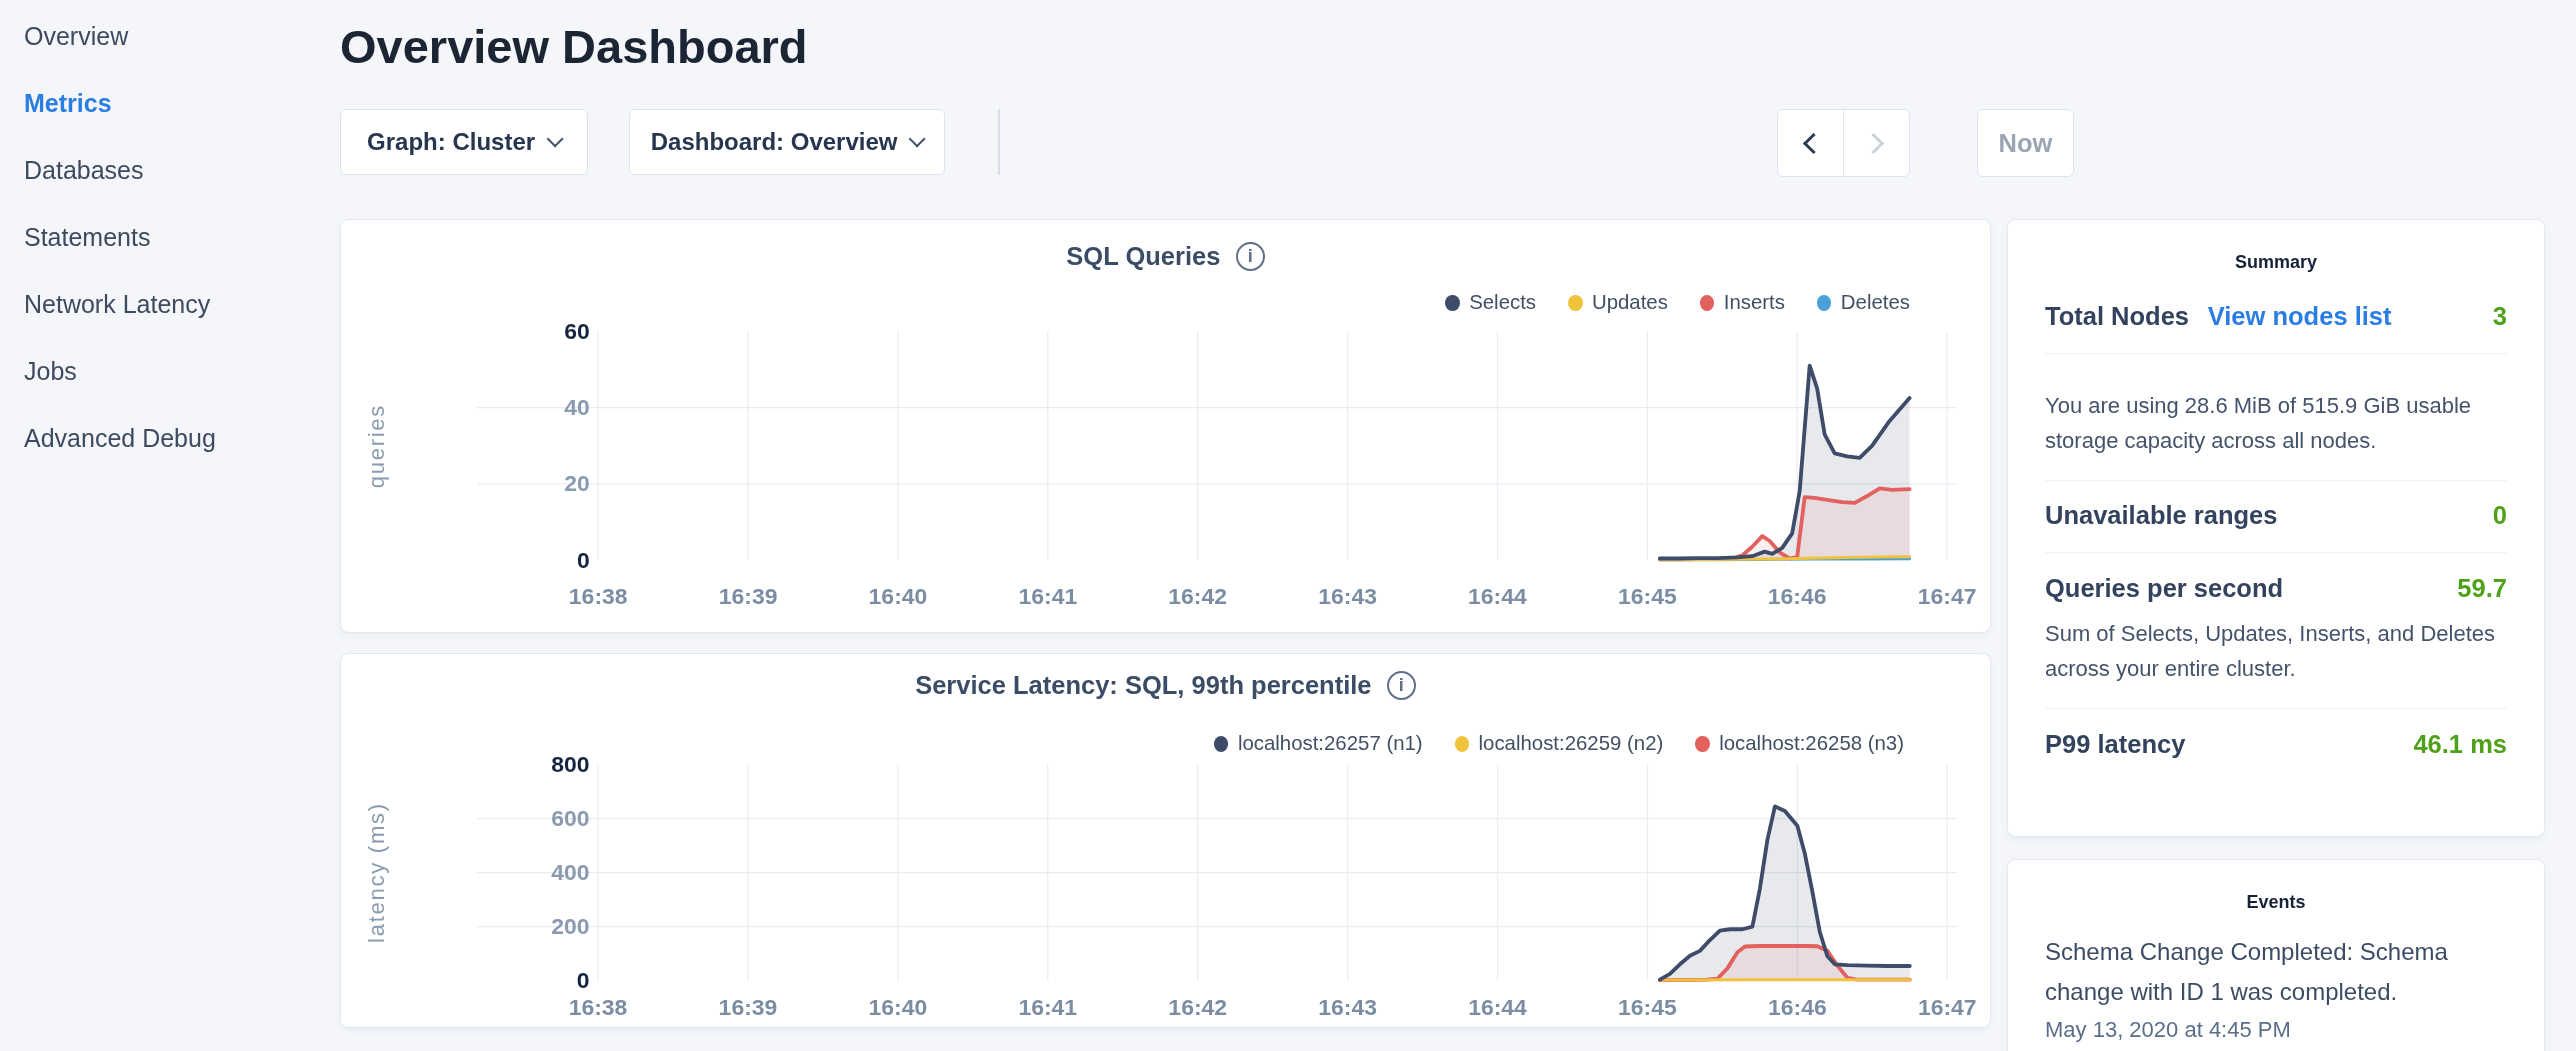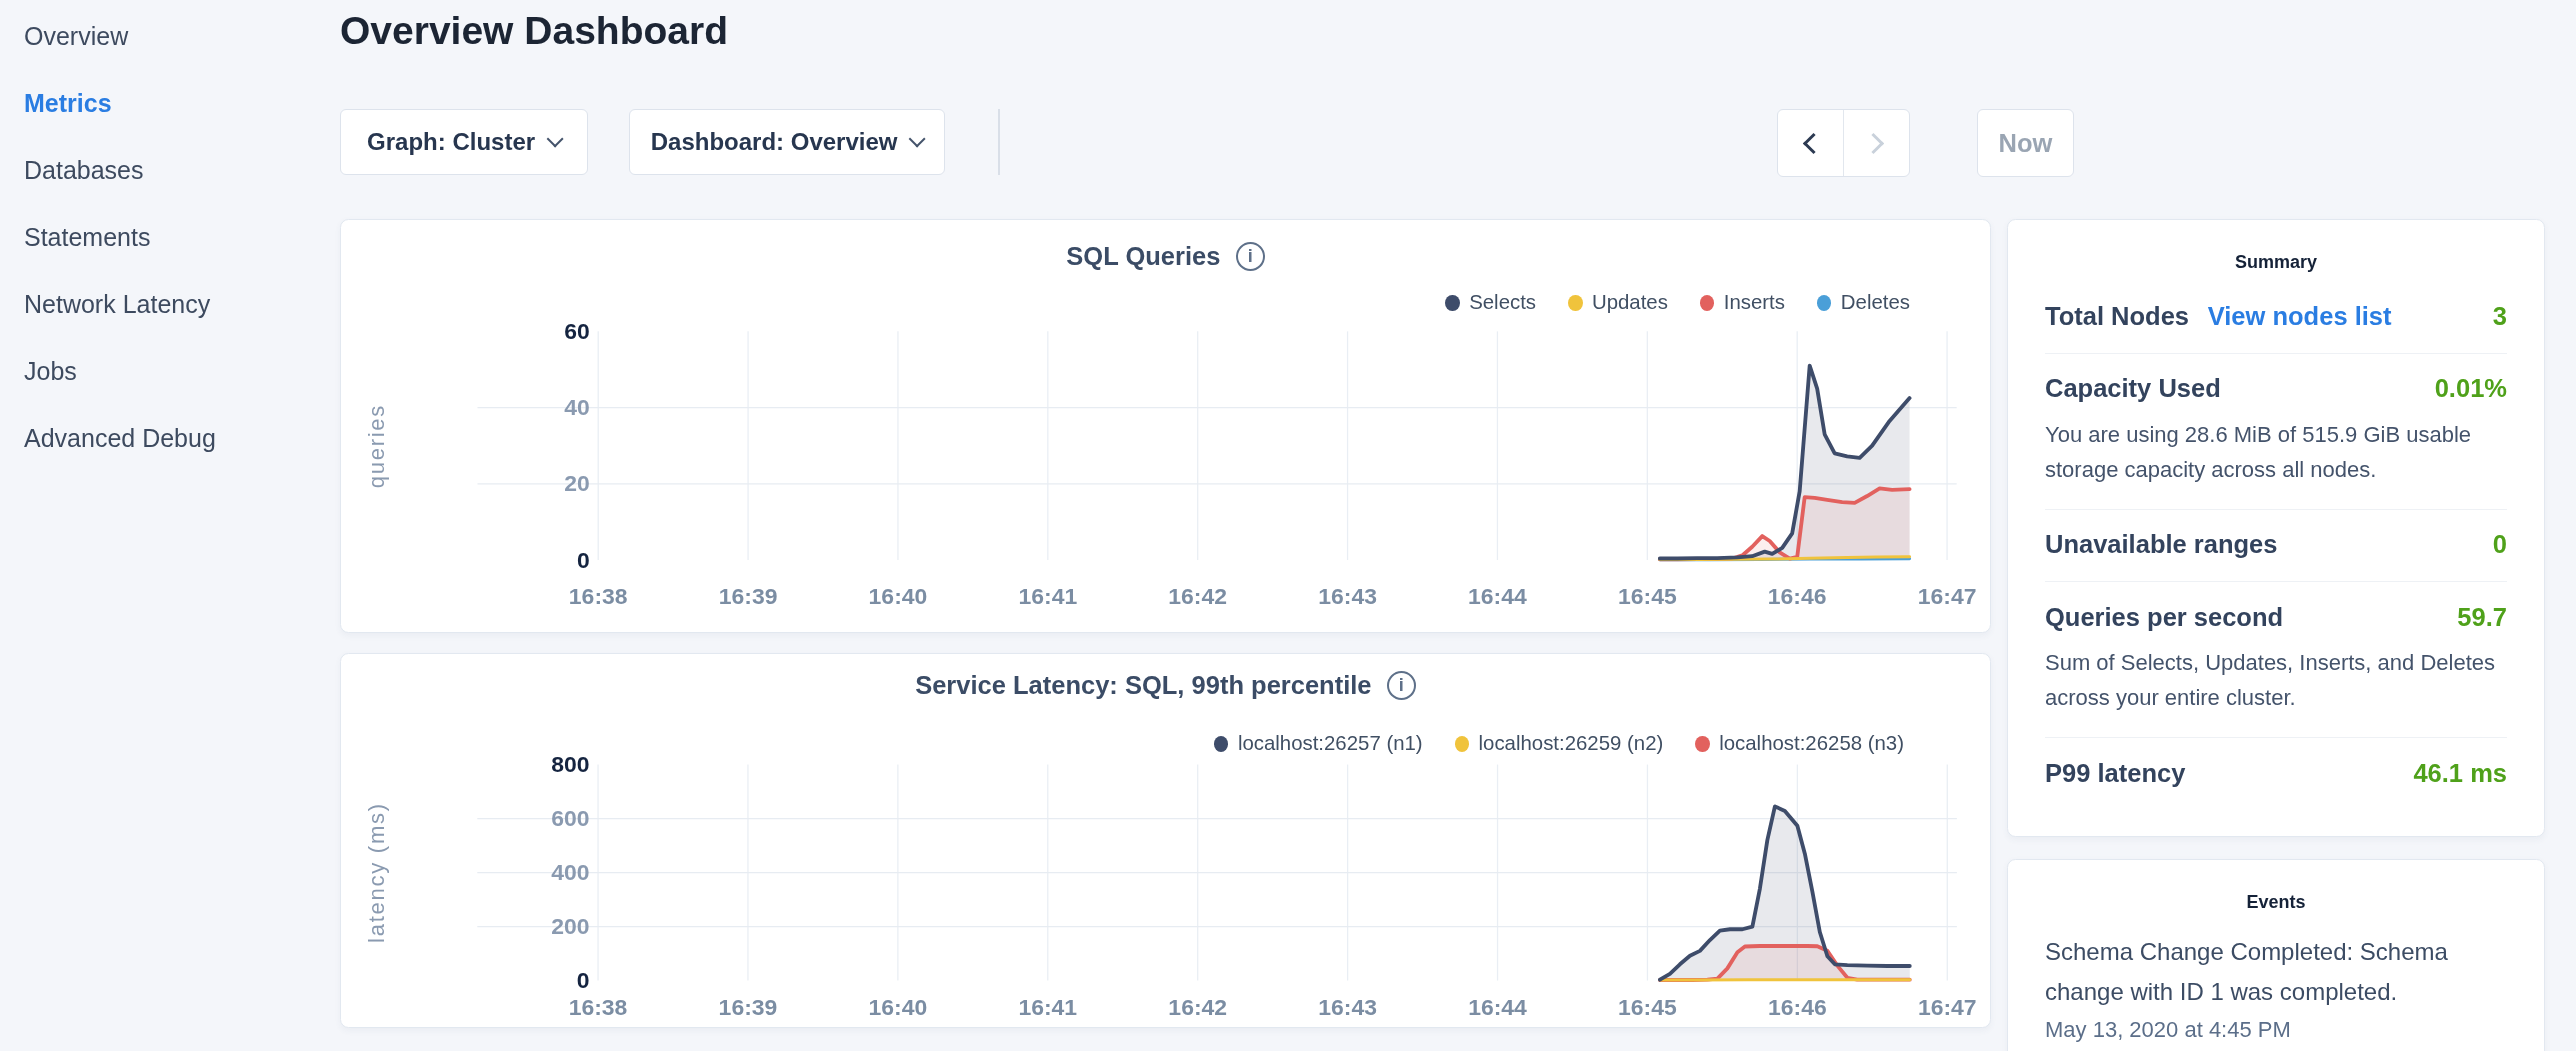--- a/index.html
+++ b/index.html
@@ -3,21 +3,21 @@
 <meta charset="utf-8">
 <style>
   html,body{margin:0;padding:0;background:#f4f6fa;}
   #app{position:relative;width:2576px;height:1051px;overflow:hidden;background:#f4f6fa;
        font-family:"Liberation Sans",sans-serif;color:#394455;}
   
   #sidebar{position:absolute;left:0;top:0;width:323px;height:100%;padding:22px 0 0 24px;box-sizing:border-box;}
   .side-item{font-size:25px;color:#3d4a5f;margin-bottom:38px;cursor:pointer;}
   .side-item.active{color:#2a7de2;font-weight:700;}
   
-  #page-title{position:absolute;left:340px;top:9px;font-size:39px;font-weight:700;color:#1c2534;margin:0;}
+  #page-title{position:absolute;left:340px;top:19px;font-size:47px;font-weight:700;color:#1c2534;margin:0;}
   
   .ctrl{position:absolute;top:109px;height:66px;background:#fff;border:1.7px solid #dde3ec;border-radius:6px;
         box-sizing:border-box;display:flex;align-items:center;justify-content:center;}
   #dd-graph{left:340px;width:248px;}
   #dd-dashboard{left:629px;width:316px;}
   .dd-label{font-size:24px;font-weight:700;color:#27364f;}
   .chev{display:inline-block;width:10.2px;height:10.2px;border-right:2.6px solid #44536b;border-bottom:2.6px solid #44536b;
         transform:rotate(45deg);margin-left:13.6px;margin-top:-6.8px;}
   #vdivider{position:absolute;left:998px;top:109px;width:1.7px;height:66px;background:#d9dfe8;}
   #timepicker{left:1027px;width:726px;height:68px;justify-content:flex-start;padding:0 22px 0 15.3px;}
@@ -233,24 +233,20 @@
 
     <div class="srow">
       <div class="srow-head">
         <span class="srow-label">Total Nodes</span>
         <span class="srow-link">View nodes list</span>
         <span class="srow-value">3</span>
       </div>
     </div>
 
     <div class="srow">
-      <div class="srow-head">
-        <span class="srow-label">Capacity Used</span>
-        <span class="srow-value">0.01%</span>
-      </div>
       <div class="srow-desc">You are using 28.6 MiB of 515.9 GiB usable storage capacity across all nodes.</div>
     </div>
 
     <div class="srow">
       <div class="srow-head">
         <span class="srow-label">Unavailable ranges</span>
         <span class="srow-value">0</span>
       </div>
     </div>
 

